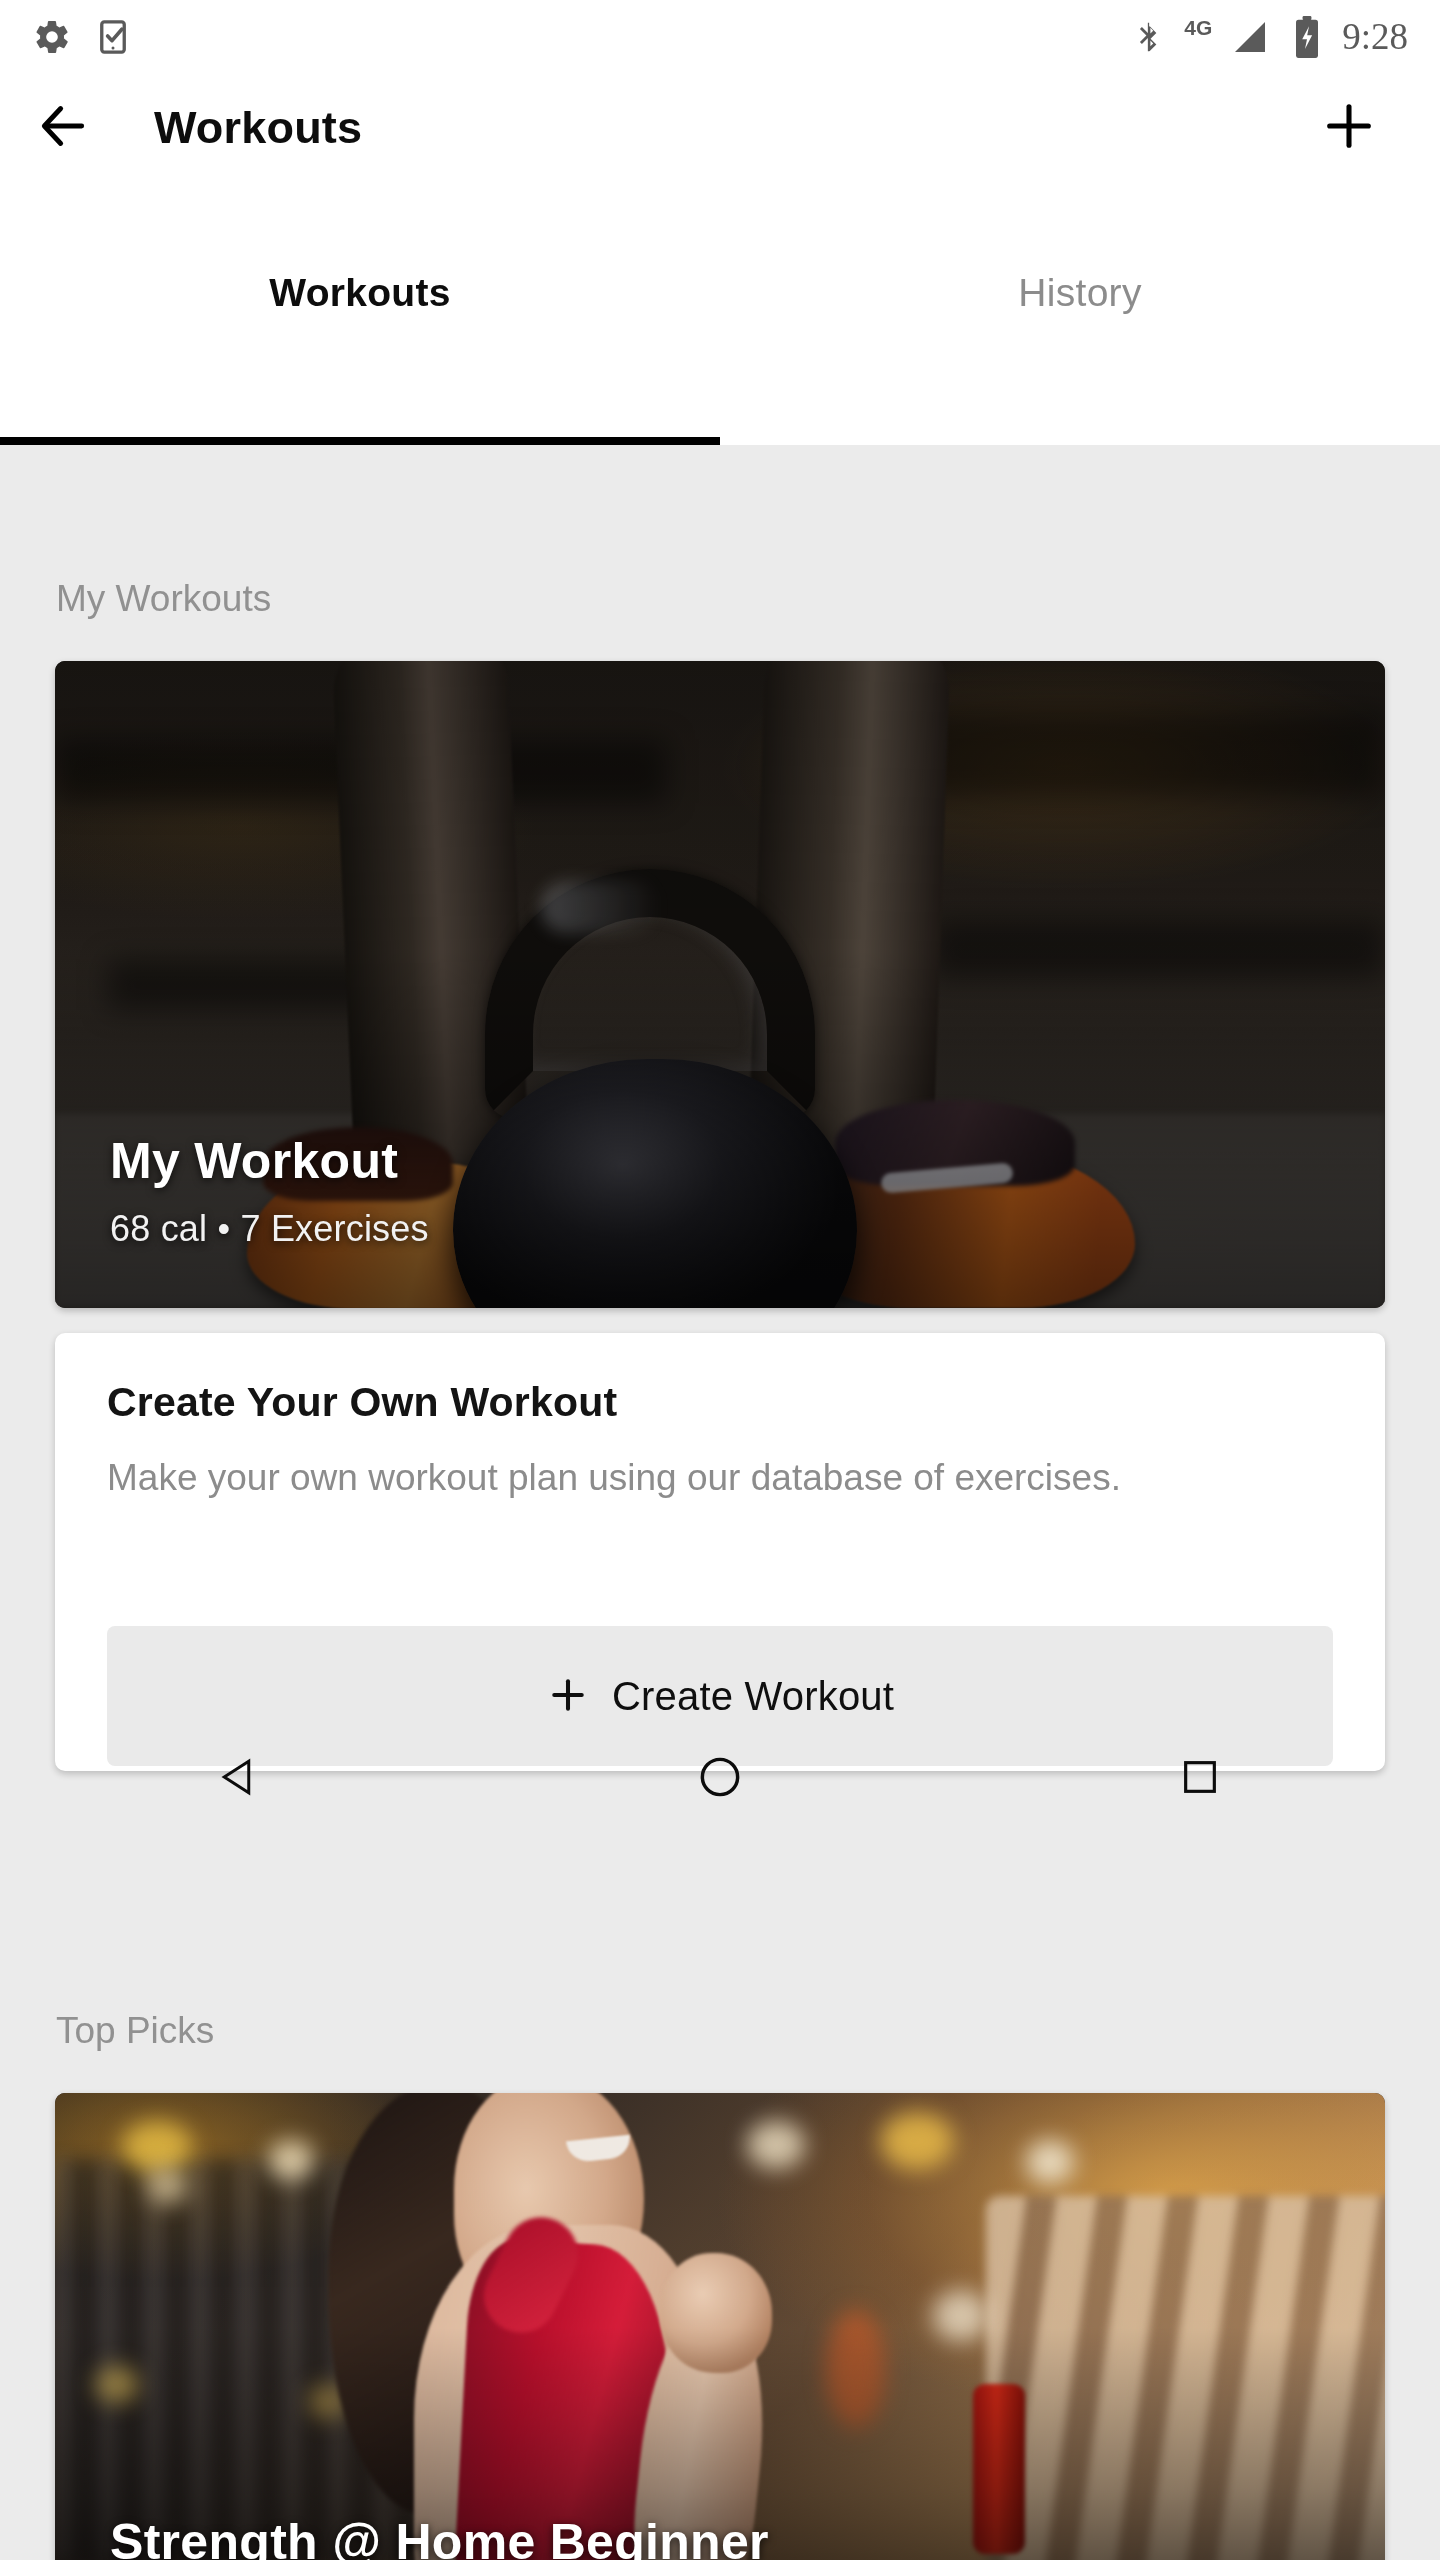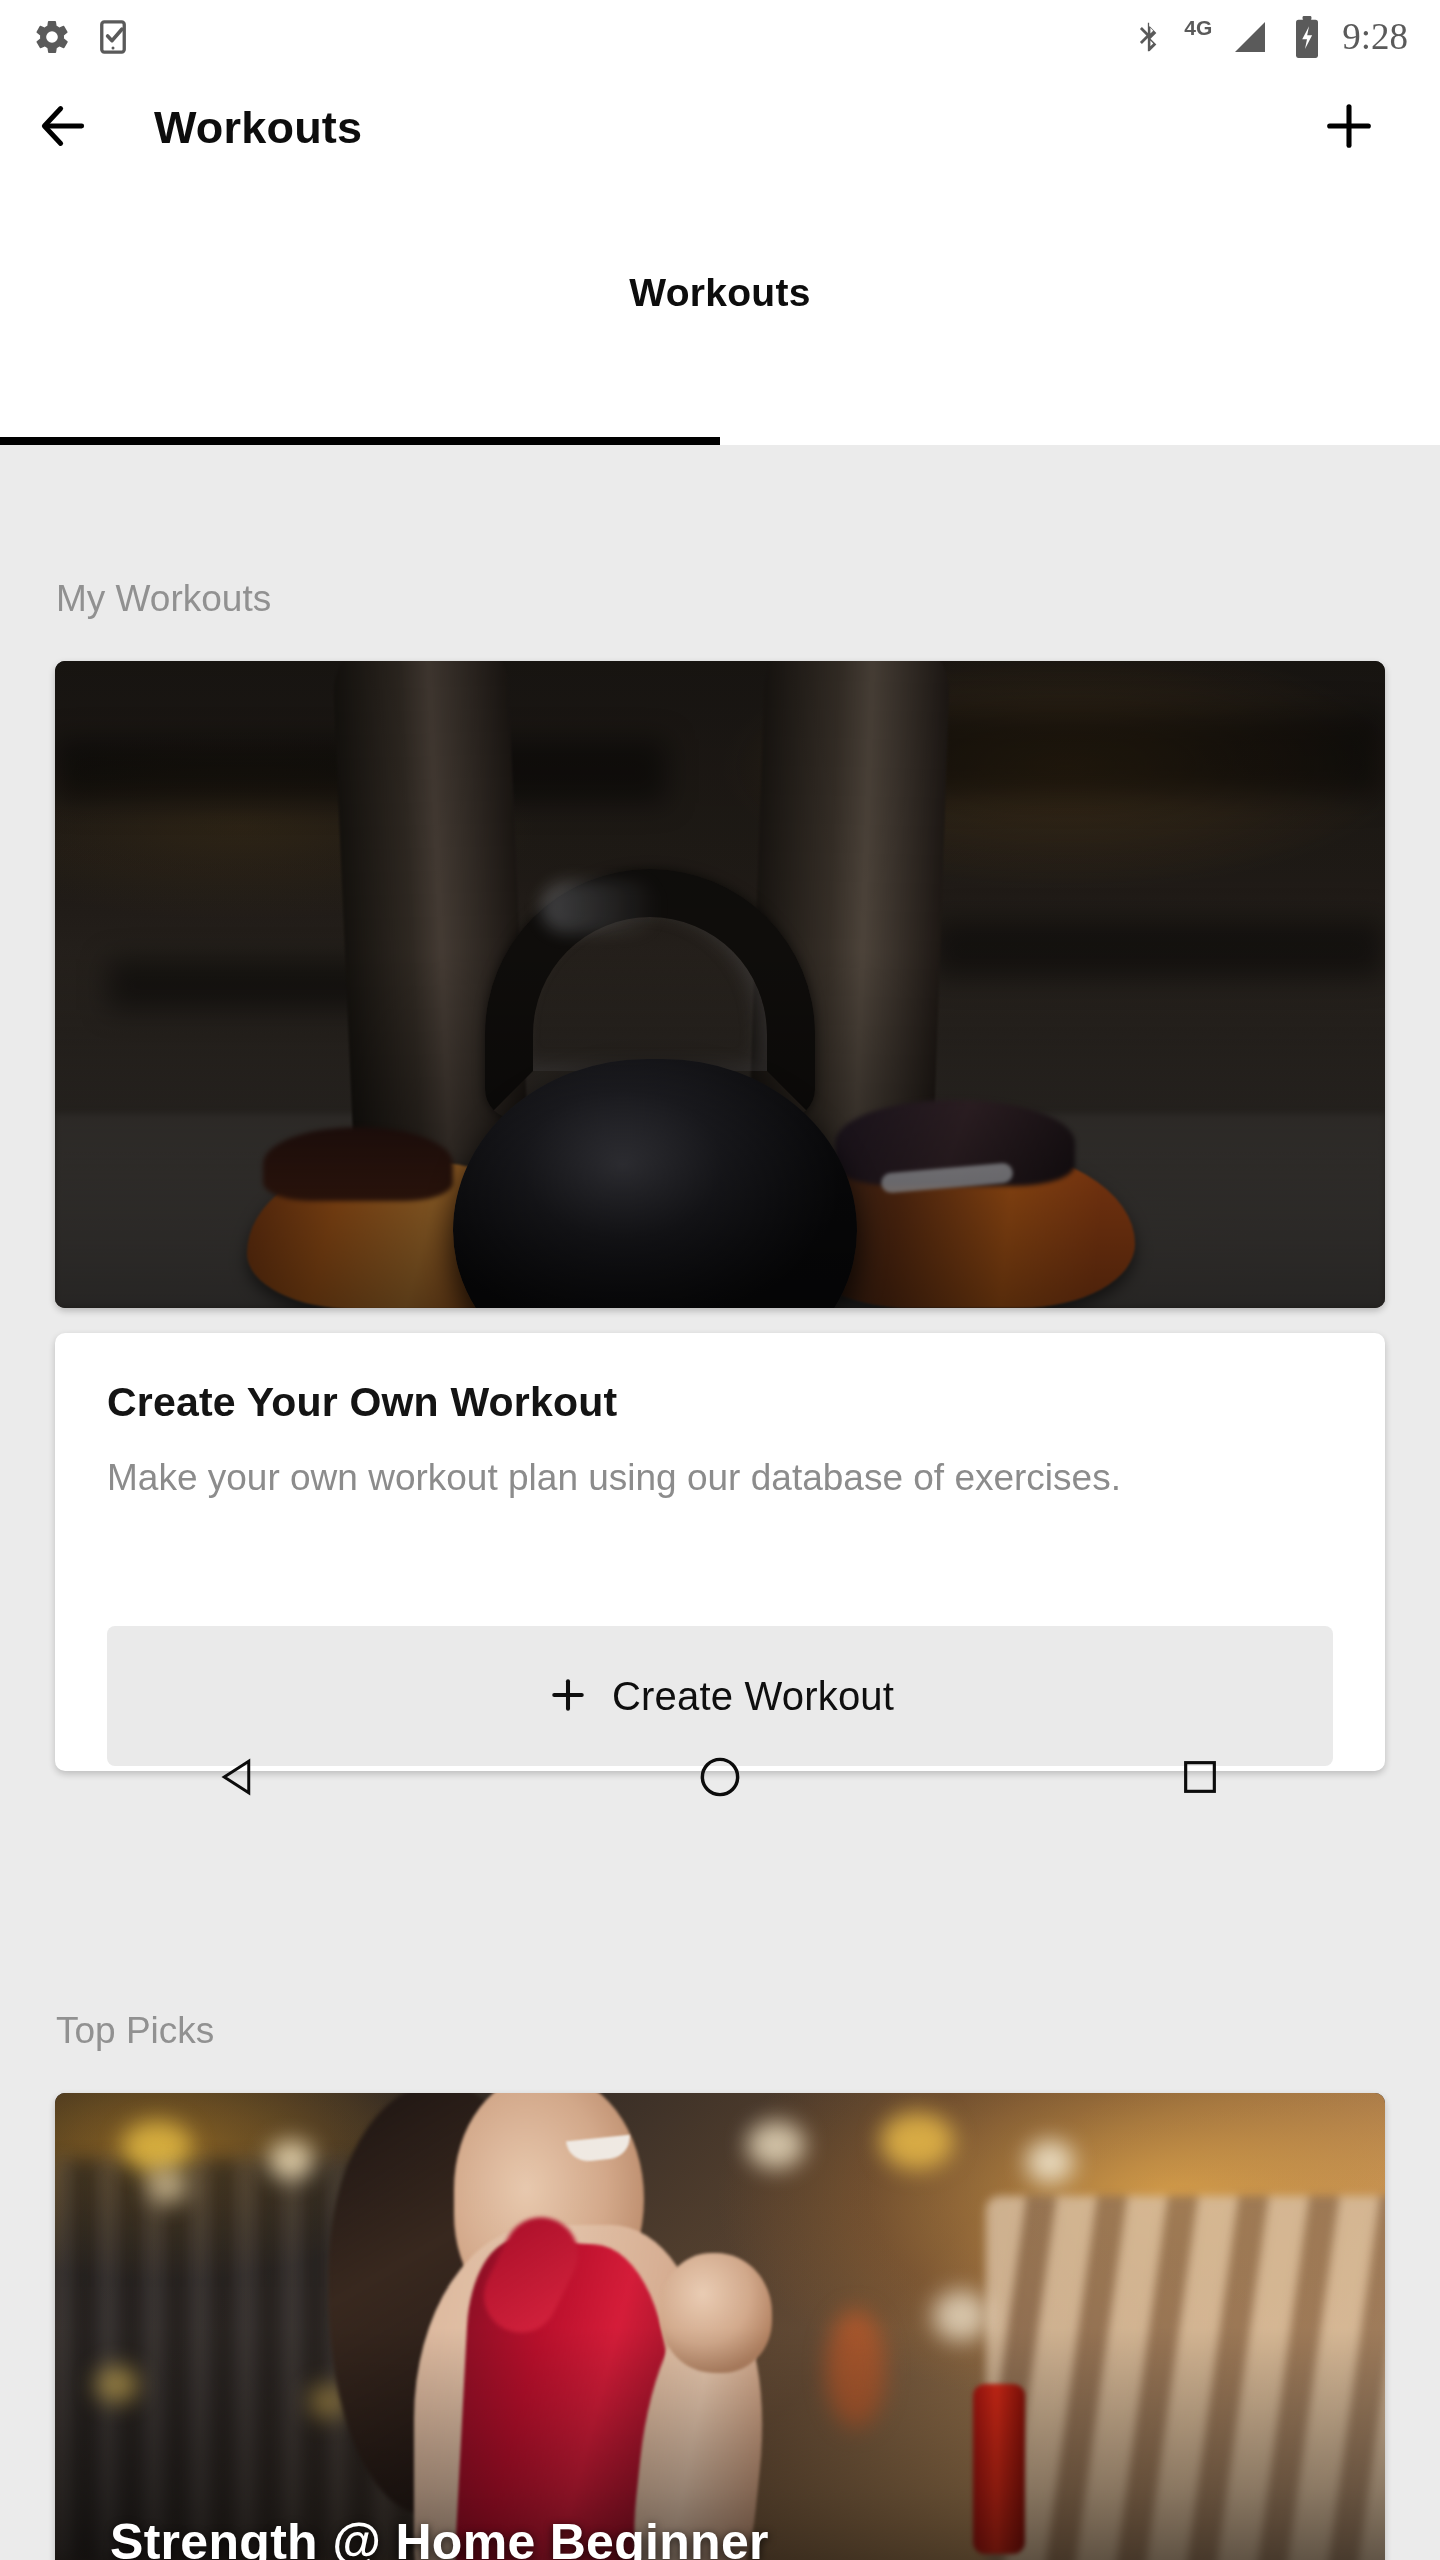--- a/index.html
+++ b/index.html
@@ -391,20 +391,23 @@
           <line x1="12" y1="4" x2="12" y2="20"></line>
           <line x1="4" y1="12" x2="20" y2="12"></line>
         </svg>
       </span>
     </div>
   </div>
 
   <div class="tab-bar">
     <div class="tab active">
       <span class="tab-label">Workouts</span>
+    </div>
+    <div class="tab inactive">
+      <span class="tab-label">History</span>
     </div>
     <div class="tab-indicator"></div>
   </div>
 
   <div class="content">
 
     <div class="section-header sh-my">My Workouts</div>
 
     <div class="hero-card">
       <div class="hero-photo">
@@ -416,20 +419,24 @@
         <div class="hp-band" style="left:66%;top:40%;width:34%;height:9%;"></div>
         <div class="hp-floor"></div>
         <div class="leg-l"></div>
         <div class="leg-r"></div>
         <div class="shoe-l"></div>
         <div class="shoe-r"></div>
         <div class="kb-handle"></div>
         <div class="kb-body"></div>
       </div>
       <div class="hero-scrim"></div>
+      <div class="hero-text">
+        <div class="hero-title">My Workout</div>
+        <div class="hero-sub">68 cal • 7 Exercises</div>
+      </div>
     </div>
 
     <div class="create-card">
       <div class="create-title">Create Your Own Workout</div>
       <div class="create-desc">Make your own workout plan using our database of exercises.</div>
       <button class="create-btn">
         <span>
           <svg width="44" height="44" viewBox="0 0 24 24" fill="none" stroke="#0f0f0f" stroke-width="2.2" stroke-linecap="round">
             <line x1="12" y1="4.5" x2="12" y2="19.5"></line>
             <line x1="4.5" y1="12" x2="19.5" y2="12"></line>

